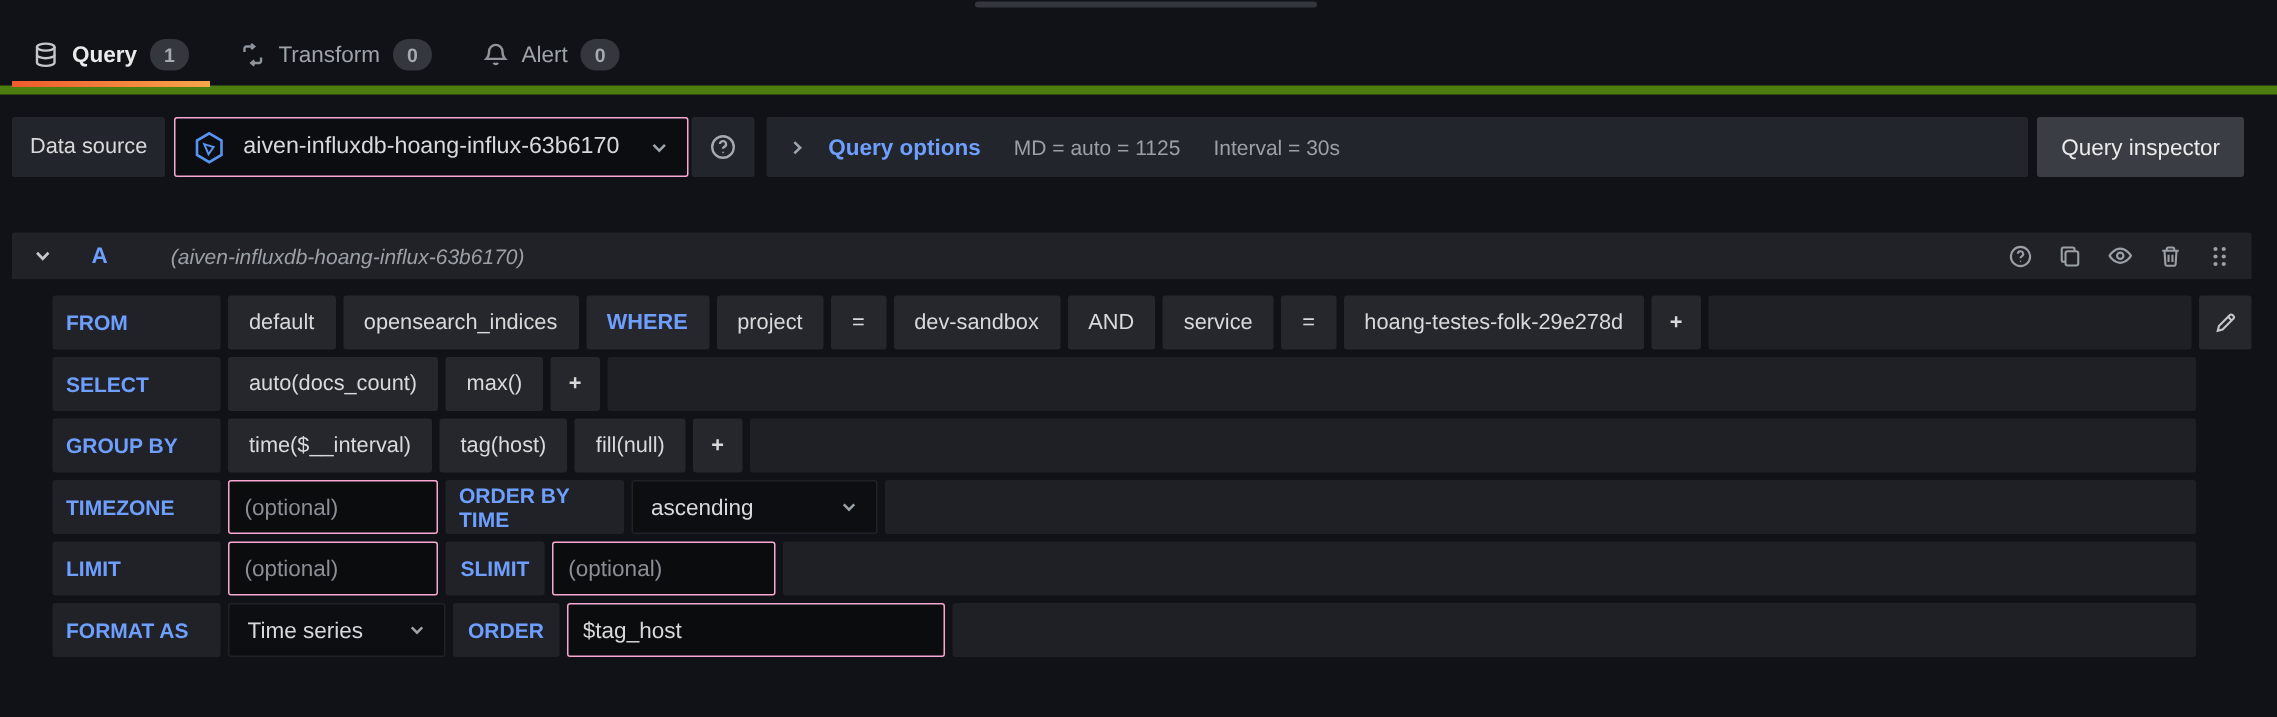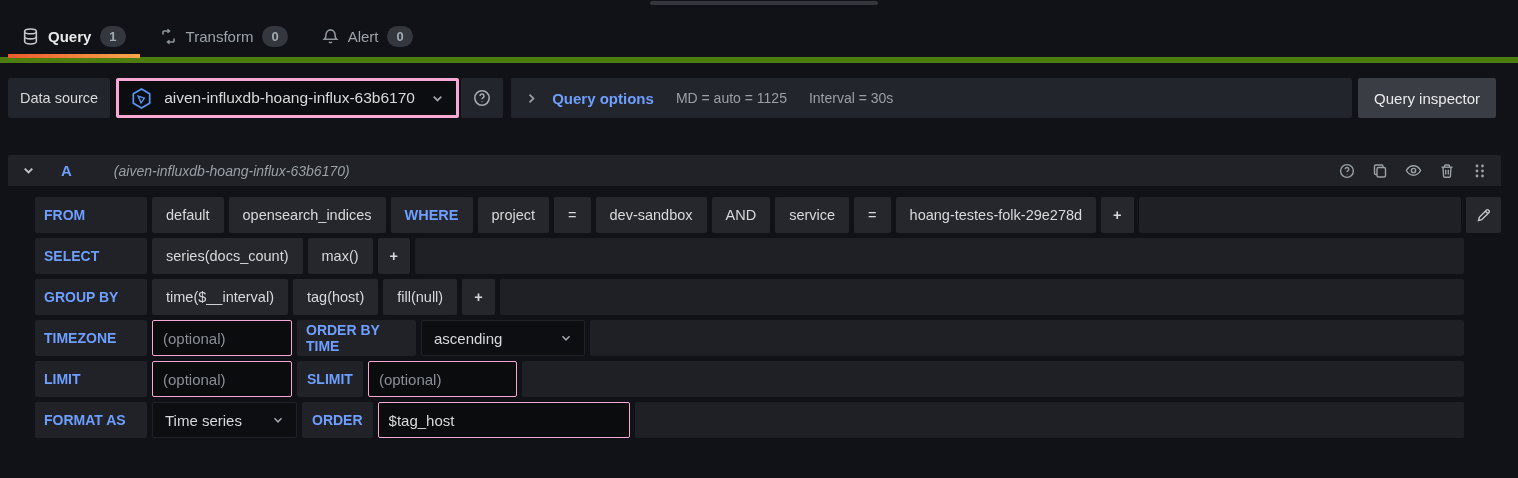--- a/index.html
+++ b/index.html
@@ -36,21 +36,21 @@
     background: #34373d; color: #a5aab1; font-size: 13px; font-weight: 600;
     border-radius: 11px; padding: 2px 9px; line-height: 17px;
   }
   
   .toolbar { display: flex; align-items: center; margin: 15px 22px 0 8px; height: 40px; gap: 0; }
   .ds-label {
     background: #22252b; border-radius: 2px; height: 40px; display: flex; align-items: center;
     padding: 0 12px; font-size: 14.5px; font-weight: 500; color: #d8d9da; margin-right: 6px;
   }
   .ds-picker {
-    width: 343px; height: 40px; background: #0c0d10; border: 3px solid #f9a8d4; border-radius: 2px;
+    width: 343px; height: 40px; background: #0c0d10; border: 1px solid #f9a8d4; border-radius: 2px;
     display: flex; align-items: center; padding: 0 12px 0 10px; cursor: pointer;
   }
   .ds-picker .ds-name { margin-left: 10px; font-size: 15.5px; font-weight: 500; color: #d8d9da; }
   .ds-picker .chev { margin-left: auto; color: #9da3ab; display: flex; }
   .help-btn {
     width: 42px; height: 40px; background: #22252b; border-radius: 2px; margin-left: 2px;
     display: flex; align-items: center; justify-content: center; color: #a5aab1; cursor: pointer;
   }
   .q-options {
     flex: 1; height: 40px; background: #22252b; border-radius: 2px; margin-left: 8px;
@@ -267,21 +267,21 @@
           <svg width="16" height="16" viewBox="0 0 16 16" fill="none" stroke="currentColor" stroke-width="1.4">
             <path d="M2.5 13.5l.8-3.2 7.3-7.3a1.2 1.2 0 0 1 1.7 0l.7.7a1.2 1.2 0 0 1 0 1.7l-7.3 7.3-3.2.8z"></path>
             <path d="M9.4 4.2l2.4 2.4"></path>
           </svg>
         </span>
       </div>
     </div>
 
     <div class="qrow">
       <div class="qlabel">SELECT</div>
-      <div class="seg">series(docs_count)</div>
+      <div class="seg">auto(docs_count)</div>
       <div class="seg">max()</div>
       <div class="seg plus">+</div>
       <div class="filler"></div>
     </div>
 
     <div class="qrow">
       <div class="qlabel">GROUP BY</div>
       <div class="seg">time($__interval)</div>
       <div class="seg">tag(host)</div>
       <div class="seg">fill(null)</div>

